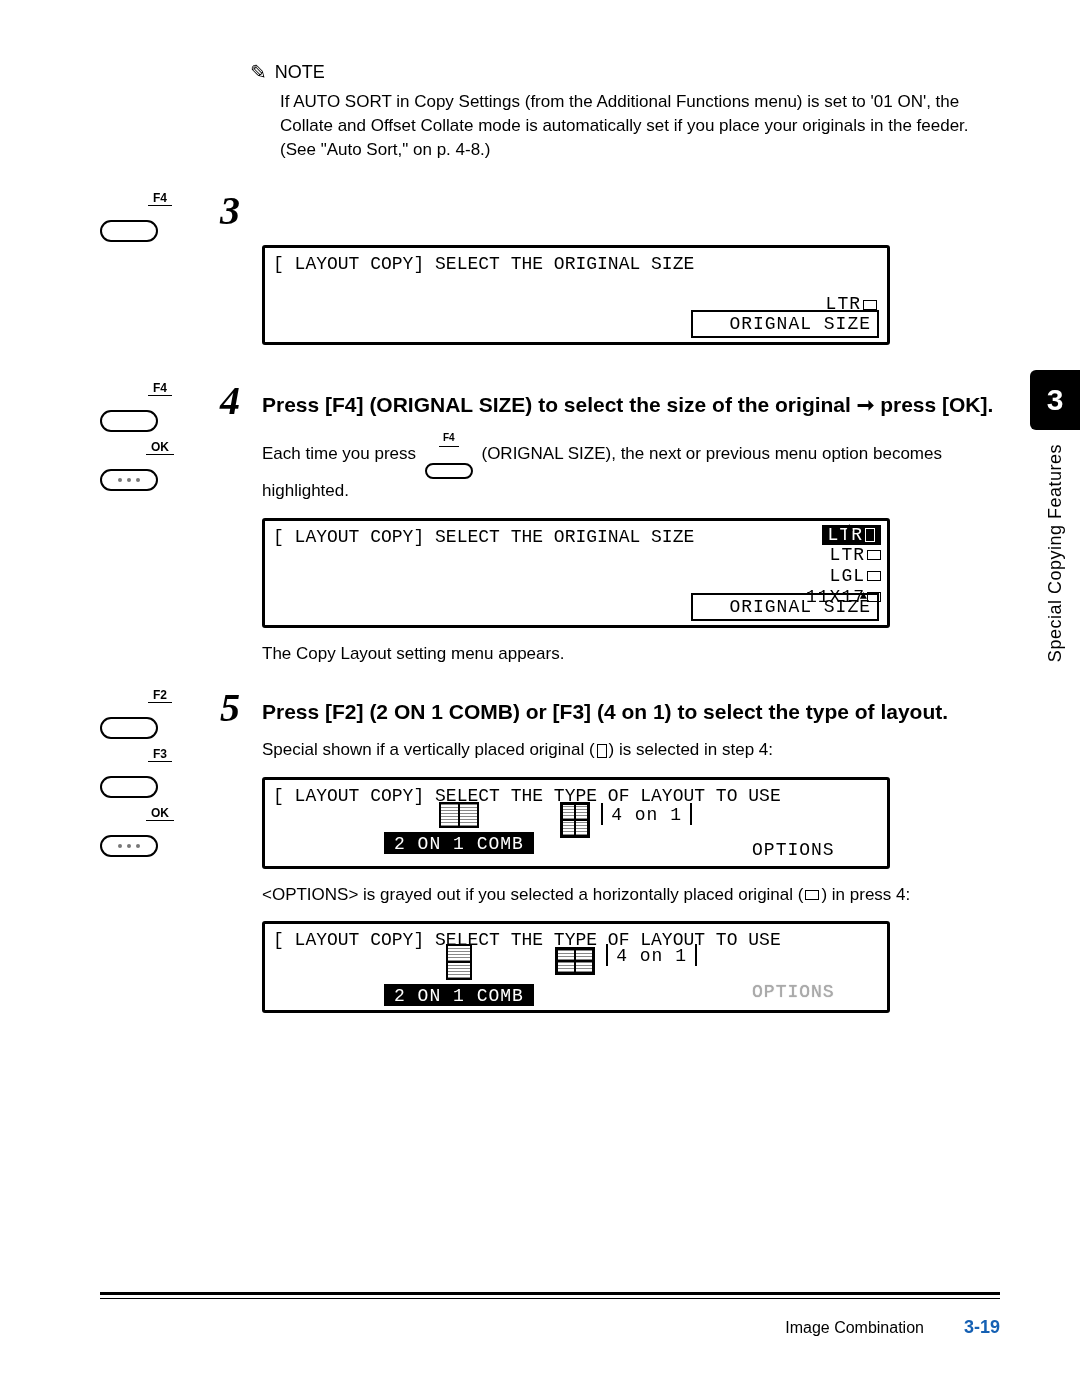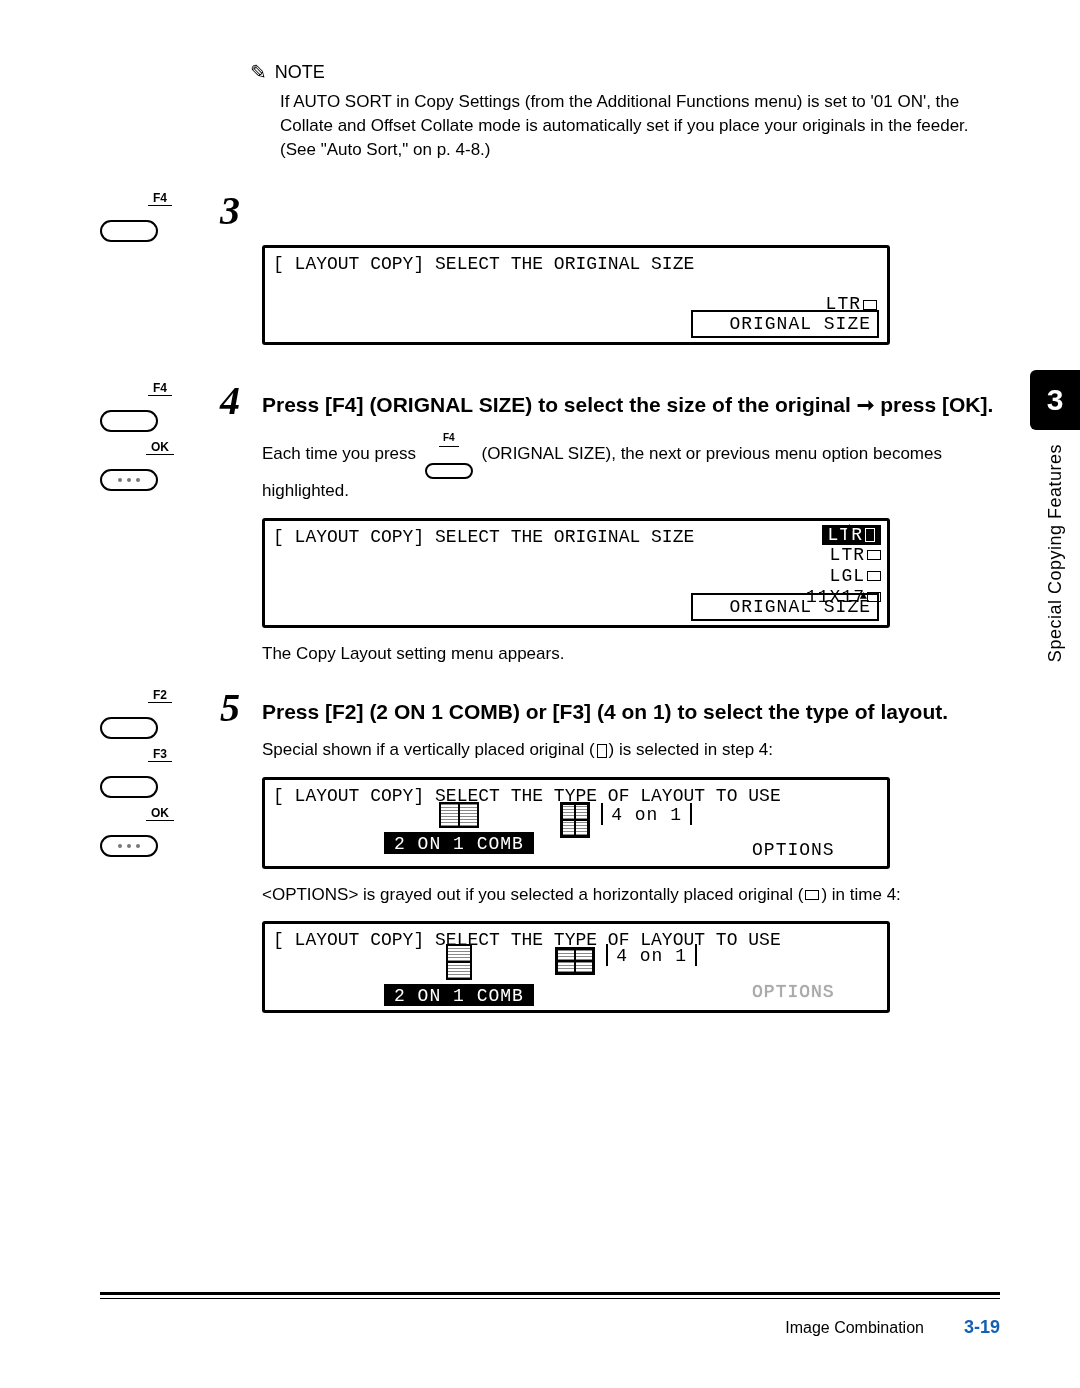--- a/index.html
+++ b/index.html
@@ -406,21 +406,21 @@
               </div></div>
           <div class="lcd-btn-light lcd-btn-sep">4 on 1</div>
         </div>
         <div class="lcd-layout-cell">
           <div style="height:36px;"></div>
           <div class="lcd-btn-light">OPTIONS</div>
         </div>
       </div>
     </div>
     <div class="step-desc">
-      <span>&lt;OPTIONS&gt; is grayed out if you selected a horizontally placed original (</span><span class="landscape-glyph"></span><span>) in time 4:</span>
+      <span>&lt;OPTIONS&gt; is grayed out if you selected a horizontally placed original (</span><span class="landscape-glyph"></span><span>) in press 4:</span>
     </div>
     <div class="lcd lcd-layout">
       <div class="lcd-header">[ LAYOUT COPY] SELECT THE TYPE OF LAYOUT TO USE</div>
       <div class="lcd-layout-row">
         <div class="lcd-layout-cell" style="flex:0.6"></div>
         <div class="lcd-layout-cell">
           <div class="layout-icon"><div class="layout-icon-2on1-h">
                 <div></div>
                 <div></div>
               </div></div>

